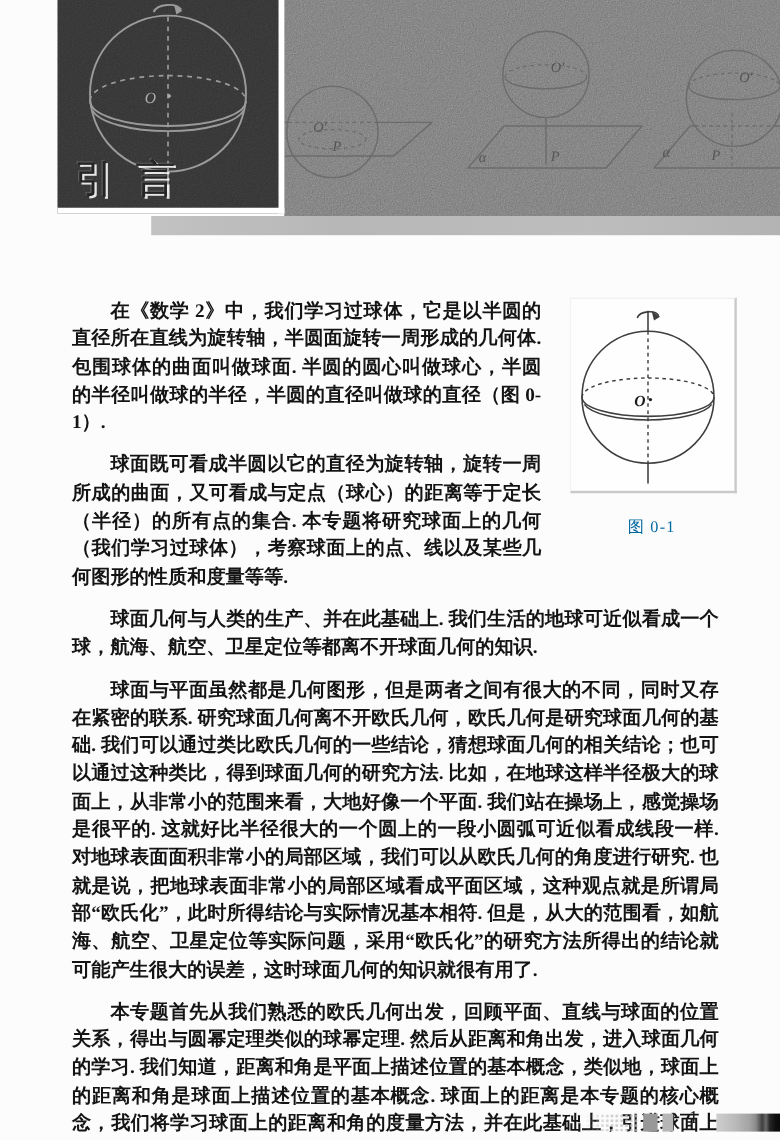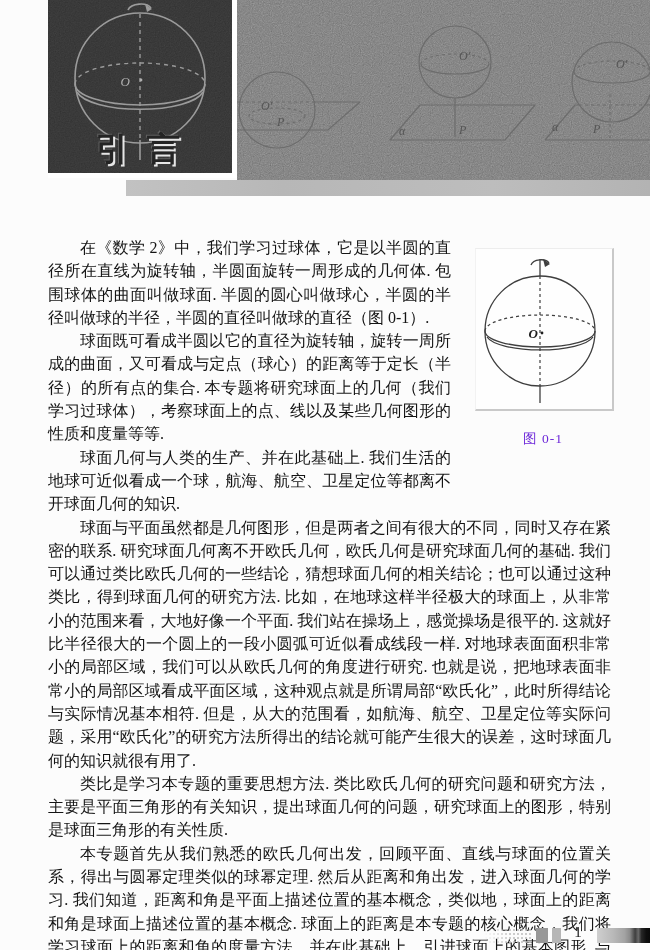--- a/index.html
+++ b/index.html
@@ -8,43 +8,43 @@
 
   
   .header{position:absolute;left:0;top:0;width:650px;height:200px;}
   .banner{position:absolute;left:237px;top:0;width:413px;height:180px;background:#b2b2b2;}
   .banner svg{display:block;}
   .banner-strip{position:absolute;left:126px;top:180px;width:524px;height:16px;
         background:linear-gradient(90deg,#c2c2c2,#b7b7b7 30%,#bdbdbd 70%,#b3b3b3);}
   .intro-panel{position:absolute;left:48px;top:0;width:184px;height:173px;background:#4b4b4b;
         border-right:5px solid #fff;border-bottom:5px solid #fff;}
   .intro-panel svg{display:block;position:absolute;left:0;top:0;}
-  .intro-title{position:absolute;left:0;bottom:1px;width:100%;text-align:center;
-        font-size:33px;font-weight:bold;letter-spacing:18px;padding-left:14px;box-sizing:border-box;
+  .intro-title{position:absolute;left:0;bottom:1px;width:100%;text-align:left;
+        font-size:33px;font-weight:normal;letter-spacing:18px;padding-left:14px;box-sizing:border-box;
         color:#242424;text-shadow:2px 2px 0 rgba(248,248,248,.9),-1px -1px 0 rgba(120,120,120,.6);}
 
   .dg-stroke{fill:none;stroke:#6c6c6c;stroke-width:1.2;}
   .dg-dash{fill:none;stroke:#6c6c6c;stroke-width:1.1;stroke-dasharray:3 3;}
   .dg-label{font-family:"Liberation Serif",serif;font-style:italic;font-size:12px;fill:#555;}
 
   .pn-stroke{fill:none;stroke:#9b9b9b;stroke-width:1.6;}
   .pn-dash{fill:none;stroke:#9b9b9b;stroke-width:1.4;stroke-dasharray:4 4;}
   .pn-label{font-family:"Liberation Serif",serif;font-style:italic;font-size:13px;fill:#b0b0b0;}
 
   
   .content{position:absolute;left:48px;top:236px;width:563px;color:#141414;
         font-size:16px;line-height:23.3px;text-align:justify;}
-  .content p{margin:0;text-indent:2em;}
+  .content p{margin:12px;text-indent:2em;font-weight:bold;}
 
   .figwrap{float:right;width:150px;height:256px;margin-left:10px;}
   .figbox{width:136px;height:160px;margin-left:14px;margin-top:12px;background:#fefefe;
         border-right:2px solid #c9c9c9;border-bottom:2px solid #c9c9c9;
         border-top:1px solid #ededed;border-left:1px solid #f2f2f2;}
   .figcaption{text-align:center;width:136px;margin-left:14px;margin-top:16px;
-        font-size:13.5px;color:#6d28d9;letter-spacing:1px;}
+        font-size:13.5px;color:#0369a1;letter-spacing:1px;}
   .fg-stroke{fill:none;stroke:#3e3e3e;stroke-width:1.3;}
   .fg-dash{fill:none;stroke:#3e3e3e;stroke-width:1.2;stroke-dasharray:3 3;}
   .fg-label{font-family:"Liberation Serif",serif;font-style:italic;font-weight:bold;
         font-size:13px;fill:#1d1d1d;}
 
   
   .footer{position:absolute;left:0;top:924px;width:650px;height:22px;}
   .f-speckle{position:absolute;left:484px;top:4px;width:48px;height:15px;
         background-image:radial-gradient(#bdbdbd 1px,transparent 1.4px);background-size:4px 4px;
         opacity:.75;-webkit-mask-image:linear-gradient(90deg,transparent,#000 55%);
@@ -156,21 +156,20 @@
           <text class="fg-label" x="62" y="89" text-anchor="end">O</text>
         </svg>
       </div>
       <div class="figcaption">图 0-1</div>
     </div>
 
     <p>在《数学 2》中，我们学习过球体，它是以半圆的直径所在直线为旋转轴，半圆面旋转一周形成的几何体. 包围球体的曲面叫做球面. 半圆的圆心叫做球心，半圆的半径叫做球的半径，半圆的直径叫做球的直径（图 0-1）.</p>
     <p>球面既可看成半圆以它的直径为旋转轴，旋转一周所成的曲面，又可看成与定点（球心）的距离等于定长（半径）的所有点的集合. 本专题将研究球面上的几何（我们学习过球体），考察球面上的点、线以及某些几何图形的性质和度量等等.</p>
     <p>球面几何与人类的生产、并在此基础上. 我们生活的地球可近似看成一个球，航海、航空、卫星定位等都离不开球面几何的知识.</p>
     <p>球面与平面虽然都是几何图形，但是两者之间有很大的不同，同时又存在紧密的联系. 研究球面几何离不开欧氏几何，欧氏几何是研究球面几何的基础. 我们可以通过类比欧氏几何的一些结论，猜想球面几何的相关结论；也可以通过这种类比，得到球面几何的研究方法. 比如，在地球这样半径极大的球面上，从非常小的范围来看，大地好像一个平面. 我们站在操场上，感觉操场是很平的. 这就好比半径很大的一个圆上的一段小圆弧可近似看成线段一样. 对地球表面面积非常小的局部区域，我们可以从欧氏几何的角度进行研究. 也就是说，把地球表面非常小的局部区域看成平面区域，这种观点就是所谓局部“欧氏化”，此时所得结论与实际情况基本相符. 但是，从大的范围看，如航海、航空、卫星定位等实际问题，采用“欧氏化”的研究方法所得出的结论就可能产生很大的误差，这时球面几何的知识就很有用了.</p>
-    <p>类比是学习本专题的重要思想方法. 类比欧氏几何的研究问题和研究方法，主要是平面三角形的有关知识，提出球面几何的问题，研究球面上的图形，特别是球面三角形的有关性质.</p>
     <p>本专题首先从我们熟悉的欧氏几何出发，回顾平面、直线与球面的位置关系，得出与圆幂定理类似的球幂定理. 然后从距离和角出发，进入球面几何的学习. 我们知道，距离和角是平面上描述位置的基本概念，类似地，球面上的距离和角是球面上描述位置的基本概念. 球面上的距离是本专题的核心概念，我们将学习球面上的距离和角的度量方法，并在此基础上，引进球面上的基本图形. 与三角形是欧氏几何的研究重点一样，球面三角形是球面几何的研究重点. 我们将研究它的内角和，两个球面三角形全等的判定，球面三角</p>
   </div>
 
   <div class="footer">
     <div class="f-speckle"></div>
     <div class="f-b1"></div>
     <div class="f-b2"></div>
     <div class="f-num">1</div>
     <div class="f-bar"></div>
   </div>

